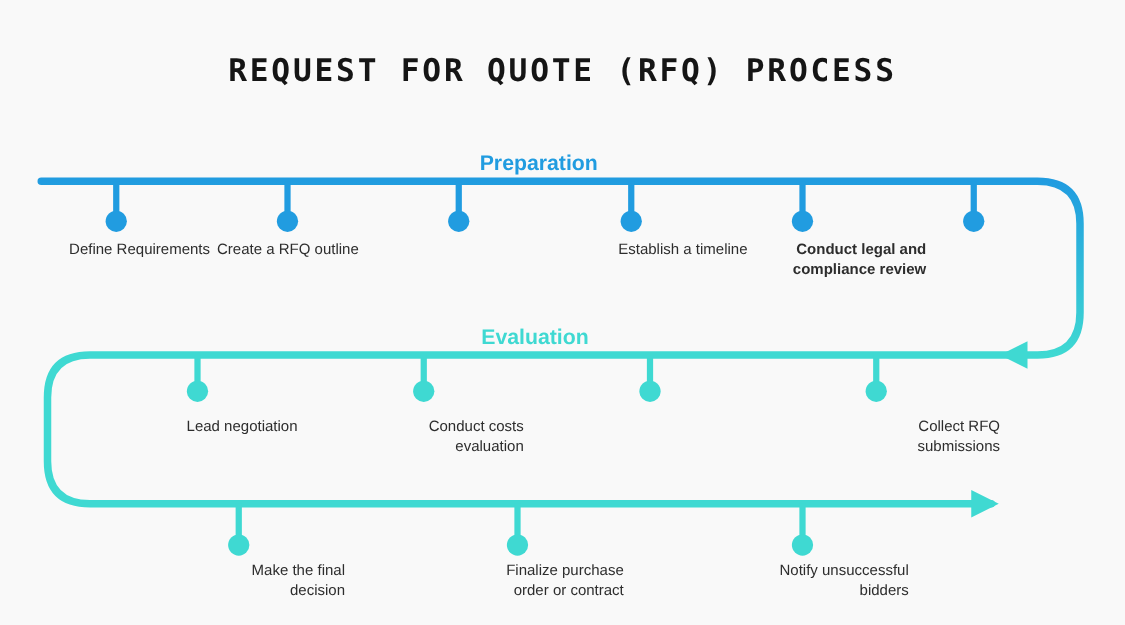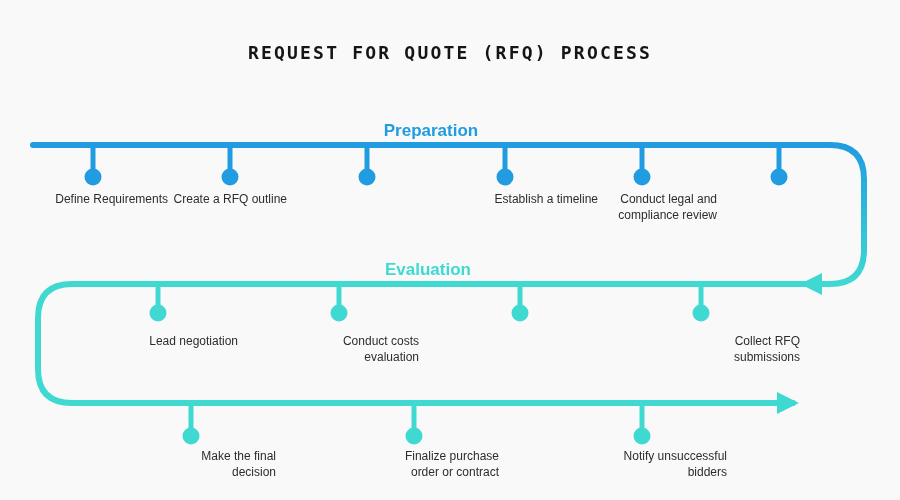--- a/index.html
+++ b/index.html
@@ -28,21 +28,21 @@
     height: 500px;
   }
   .page-title {
     position: absolute;
     left: 0;
     top: 42px;
     width: 900px;
     text-align: center;
     font-family: "DejaVu Sans Mono", "Liberation Mono", monospace;
     font-weight: bold;
-    font-size: 18px;
+    font-size: 25px;
     letter-spacing: 2.2px;
     color: #151515;
     white-space: nowrap;
   }
   .phase-label {
     position: absolute;
     font-family: "Liberation Sans", sans-serif;
     font-weight: bold;
     font-size: 17px;
     text-align: center;
@@ -125,21 +125,21 @@
 
   <div class="page-title">REQUEST  FOR  QUOTE  (RFQ)  PROCESS</div>
 
   <div class="phase-label" style="left:431px; top:121px; color:#219ce0;">Preparation</div>
 
   <div class="phase-label" style="left:428px; top:260px; color:#3fd9d2;">Evaluation</div>
 
   <div class="step-label" style="left:93px;  top:192px; width:150px;">Define Requirements</div>
   <div class="step-label" style="left:212px; top:192px; width:150px;">Create a RFQ outline</div>
   <div class="step-label" style="left:523px; top:192px; width:150px;">Establish a timeline</div>
-  <div class="step-label" style="left:642px; top:192px; width:150px;">Conduct legal and
+  <div class="step-label" style="left:666px; top:192px; width:150px;font-weight:bold;">Conduct legal and
 compliance review</div>
 
   <div class="step-label" style="left:158px; top:334px; width:160px;">Lead negotiation</div>
   <div class="step-label" style="left:339px; top:334px; width:160px;">Conduct costs
 evaluation</div>
   <div class="step-label" style="left:720px; top:334px; width:160px;">Collect RFQ
 submissions</div>
 
   <div class="step-label" style="left:191px; top:449px; width:170px;">Make the final
 decision</div>

